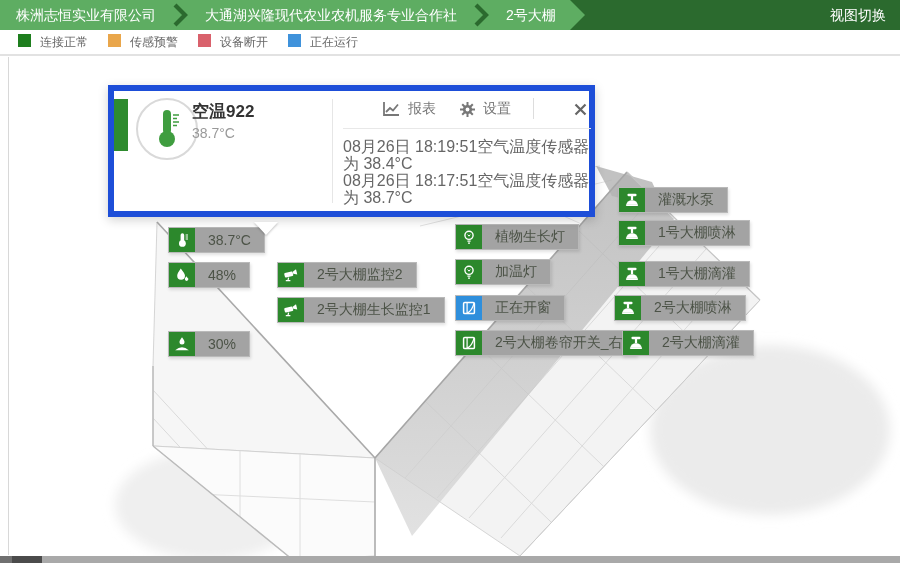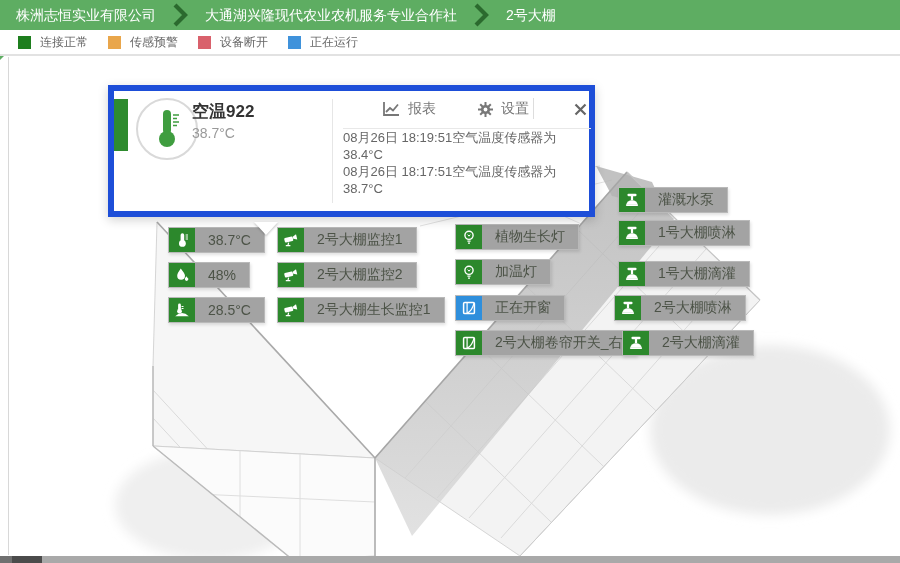--- a/index.html
+++ b/index.html
@@ -2,34 +2,34 @@
 <html><head>
 <meta charset="utf-8">
 <style>
   * { margin:0; padding:0; box-sizing:border-box; }
   html,body { width:900px; height:563px; overflow:hidden; background:#fff;
     font-family:"Liberation Sans","DejaVu Sans",sans-serif; }
   .app { position:relative; width:900px; height:563px; background:#fff; overflow:hidden; }
 
   
   .topbar { position:absolute; left:0; top:0; width:900px; height:30px;
-    background:#2b6a2e; display:flex; align-items:stretch; color:#fff;flex-direction:column; }
+    background:#2b6a2e; display:flex; align-items:stretch; color:#fff; }
   .crumbs { display:flex; align-items:center; background:#5ead62; padding-left:2px; }
   .crumb { padding:0 14px; font-size:14px; line-height:30px; white-space:nowrap; cursor:pointer; }
   .crumb-sep { flex:0 0 auto; margin:0 2px; }
   .crumb-arrow { width:0; height:0; border-top:15px solid transparent;
     border-bottom:15px solid transparent; border-left:15px solid #5ead62; }
   .topbar .spacer { flex:1; }
   .view-toggle { color:#ffffff; font-size:14px; line-height:30px; padding:0 14px; cursor:pointer; }
 
   
   .legendbar { position:absolute; left:0; top:30px; width:900px; height:26px; background:#fff;
     border-bottom:2px solid #e2e2e2; display:flex; align-items:center; padding-left:18px;
     font-size:12px; color:#666; }
-  .leg { display:flex; align-items:center; margin-right:20px; }
+  .leg { display:flex; align-items:flex-start; margin-right:20px; }
   .leg .sq { width:13px; height:13px; margin-right:9px; display:inline-block; }
 
   
   .vline { position:absolute; left:8px; top:57px; width:1px; height:498px; background:#d8d8d8; }
   .scene { position:absolute; left:0; top:56px; }
 
   
   .dev { position:absolute; display:flex; align-items:stretch; height:26px; background:#a3a3a3;
     border:1px solid #b9b9b9; box-shadow:1px 2px 3px rgba(0,0,0,.12); white-space:nowrap; cursor:pointer; }
   .dev .ic { width:26px; flex:0 0 26px; display:flex; align-items:center; justify-content:center;
@@ -43,28 +43,28 @@
   .popup .tail { position:absolute; left:140px; top:131px; width:0; height:0;
     border-left:12px solid transparent; border-right:12px solid transparent;
     border-top:13px solid #fff; filter:drop-shadow(0 1px 1px rgba(0,0,0,.25)); }
   .popup .gbar { position:absolute; left:0; top:8px; width:14px; height:52px; background:#2e8b2e; }
   .popup .circle { position:absolute; left:22px; top:7px; width:62px; height:62px; border-radius:50%;
     border:2px solid #d9d9d9; display:flex; align-items:center; justify-content:center; background:#fff; }
   .popup .title { position:absolute; left:78px; top:9px; font-size:17px; font-weight:bold; color:#333; }
   .popup .value { position:absolute; left:78px; top:34px; font-size:14px; color:#999; }
   .popup .vdiv { position:absolute; left:218px; top:8px; width:1px; height:104px; background:#e6e6e6; }
   .popup .actions { position:absolute; left:268px; top:9px; display:flex; align-items:center;
-    gap:25px; font-size:14px; color:#777; }
+    gap:7px; font-size:14px; color:#777; }
   .popup .abtn { display:flex; align-items:center; gap:7px; cursor:pointer; }
   .popup .abtn + .abtn { margin-left:16px; }
   .popup .vsep { position:absolute; left:419px; top:7px; width:1px; height:21px; background:#ddd; }
   .popup .close { position:absolute; left:456px; top:8px; width:20px; height:20px; cursor:pointer;
     display:flex; align-items:center; justify-content:center; }
   .popup .logs { position:absolute; left:229px; top:37px; width:248px; border-top:1px solid #e8e8e8;
-    font-size:13px; color:#666; line-height:17px; }
+    padding-top:9px; font-size:16px; color:#666; line-height:17px; }
 
   
   .hscroll { position:absolute; left:0; bottom:0; width:900px; height:7px; background:#a9a9a9; }
   .hscroll .cap { position:absolute; left:0; top:0; width:12px; height:7px; background:#707070; }
   .hscroll .thumb { position:absolute; left:12px; top:0; width:30px; height:7px; background:#4b4b4b; cursor:pointer; }
 </style>
 </head>
 <body>
 
 <div class="app">
@@ -230,37 +230,29 @@
     <span class="tx">38.7°C</span>
   </div>
   <div class="dev" style="left:168px;top:262px">
     <span class="ic">
         <svg width="16" height="16">
           <use href="#i-drop"></use>
         </svg>
       </span>
     <span class="tx">48%</span>
   </div>
-  <div class="dev" style="left:168px;top:297px">
-    <span class="ic">
-        <svg width="16" height="16">
-          <use href="#i-soiltemp"></use>
-        </svg>
-      </span>
-    <span class="tx">28.5°C</span>
-  </div>
-
-  <div class="dev" style="left:277px;top:227px">
-    <span class="ic">
-        <svg width="16" height="16">
-          <use href="#i-camera"></use>
-        </svg>
-      </span>
-    <span class="tx">2号大棚监控1</span>
-  </div>
+  <div class="dev" style="left:168px;top:331px">
+    <span class="ic">
+        <svg width="16" height="16">
+          <use href="#i-soilmoist"></use>
+        </svg>
+      </span>
+    <span class="tx">30%</span>
+  </div>
+
   <div class="dev" style="left:277px;top:262px">
     <span class="ic">
         <svg width="16" height="16">
           <use href="#i-camera"></use>
         </svg>
       </span>
     <span class="tx">2号大棚监控2</span>
   </div>
   <div class="dev" style="left:277px;top:297px">
     <span class="ic">

